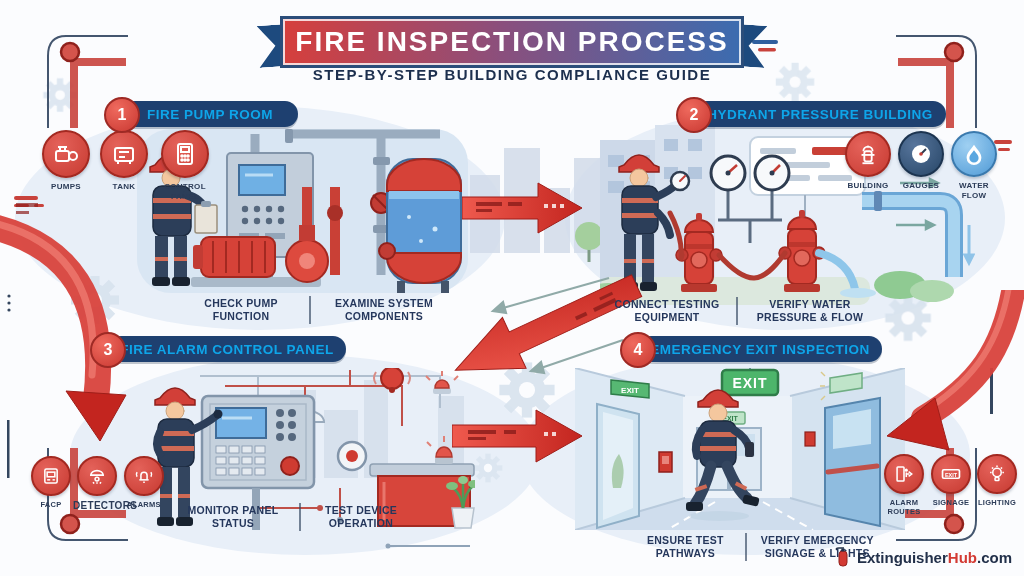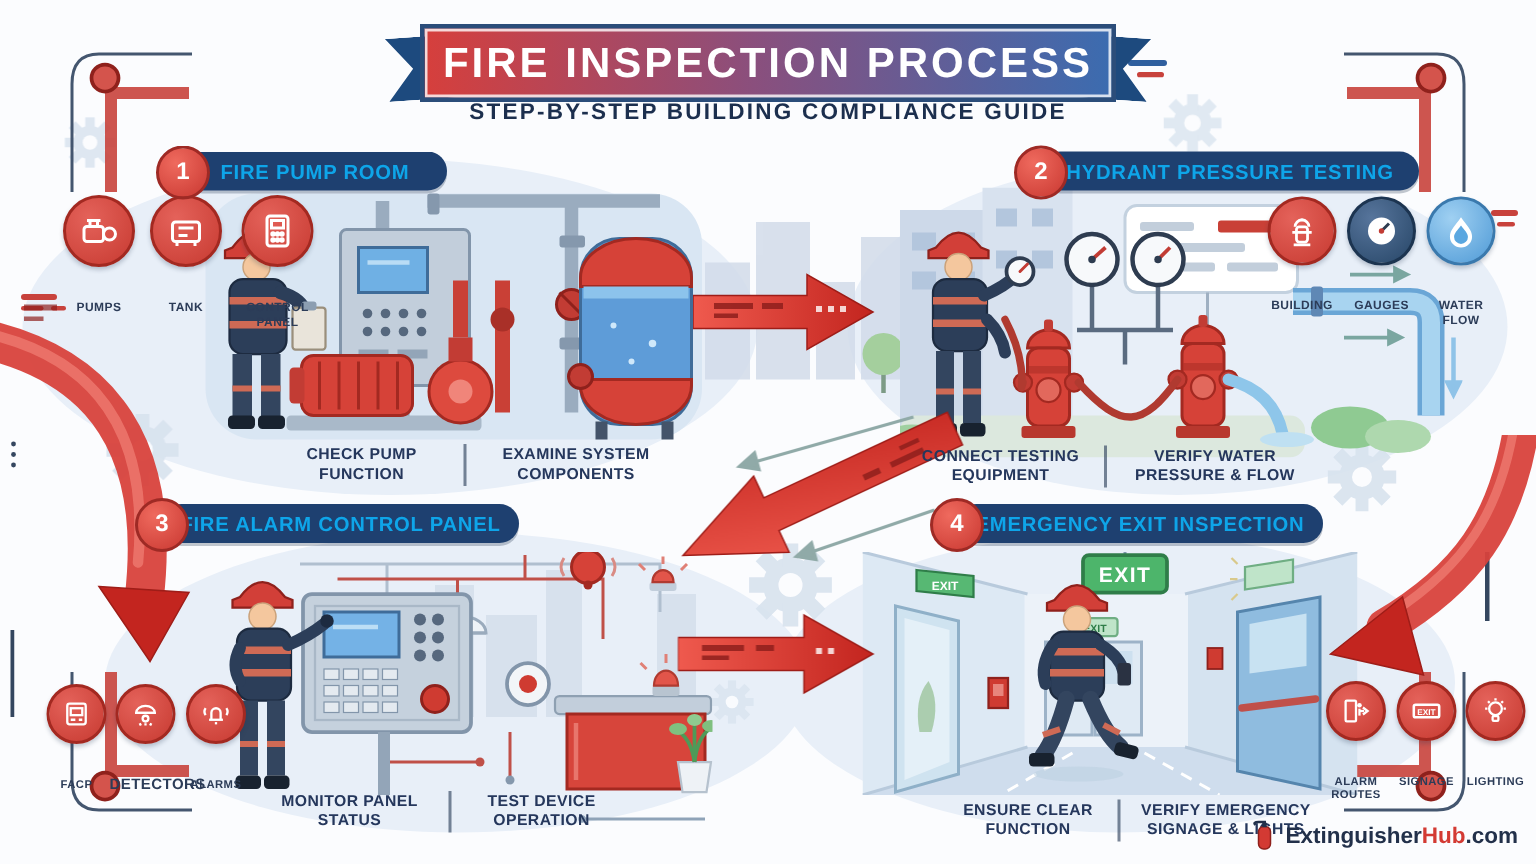--- a/index.html
+++ b/index.html
@@ -29,21 +29,21 @@
          border:2px solid #9e2a25;color:#fff;font-weight:bold;font-size:16px;
          display:flex;align-items:center;justify-content:center;z-index:2;}
   
   .icon-group{position:absolute;display:flex;}
   .icon-item{display:flex;flex-direction:column;align-items:center;}
   .icon-circle{border-radius:50%;display:flex;align-items:center;justify-content:center;
                box-shadow:0 2px 3px rgba(30,50,80,.25);}
   .icon-circle.red{background:radial-gradient(circle at 35% 30%,#e4625a,#c73a31);border:2px solid #a32921;}
   .icon-circle.navy{background:radial-gradient(circle at 35% 30%,#57759c,#274667);border:2px solid #1c3document?;border:2px solid #1c3450;}
   .icon-circle.blue{background:radial-gradient(circle at 35% 30%,#9fd0f2,#4f9ad6);border:2px solid #3a79ad;}
-  .icon-label{margin-top:22px;font-size:8px;font-weight:bold;color:#2c3c58;
+  .icon-label{margin-top:4px;font-size:8px;font-weight:bold;color:#2c3c58;
               text-align:center;letter-spacing:.3px;line-height:1.2;}
   
   .captions{position:absolute;display:flex;align-items:center;justify-content:center;gap:10px;}
   .cap{text-align:center;font-size:10.5px;font-weight:bold;color:#25375c;
        line-height:1.25;letter-spacing:.3px;}
   .cap-div{width:2px;height:28px;background:#33455f;opacity:.65;}
   
   .brand{position:absolute;right:12px;bottom:8px;display:flex;align-items:center;gap:6px;
          font-size:15px;font-weight:bold;color:#22304a;}
   .brand .hub{color:#d33a33;}
@@ -667,21 +667,21 @@
   </svg>
 
   <div class="step-header" style="left:104px;top:101px;">
     <div class="pill" style="width:176px;">
         <span>FIRE PUMP ROOM</span>
       </div>
     <div class="badge">1</div>
   </div>
   <div class="step-header" style="left:676px;top:101px;">
     <div class="pill" style="width:252px;">
-        <span>HYDRANT PRESSURE TESTING</span>
+        <span>HYDRANT PRESSURE BUILDING</span>
       </div>
     <div class="badge">2</div>
   </div>
   <div class="step-header" style="left:90px;top:336px;">
     <div class="pill" style="width:238px;">
         <span>FIRE ALARM CONTROL PANEL</span>
       </div>
     <div class="badge">3</div>
   </div>
   <div class="step-header" style="left:620px;top:336px;">
@@ -847,27 +847,27 @@
   <div class="captions" style="left:183px;top:296px;width:264px;">
     <div class="cap" style="width:118px;">CHECK PUMP FUNCTION</div>
     <div class="cap-div"></div>
     <div class="cap" style="width:128px;">EXAMINE SYSTEM COMPONENTS</div>
   </div>
   <div class="captions" style="left:608px;top:297px;width:264px;">
     <div class="cap" style="width:118px;">CONNECT TESTING EQUIPMENT</div>
     <div class="cap-div"></div>
     <div class="cap" style="width:124px;">VERIFY WATER PRESSURE &amp; FLOW</div>
   </div>
-  <div class="captions" style="left:172px;top:527px;width:244px;">
+  <div class="captions" style="left:172px;top:503px;width:244px;">
     <div class="cap" style="width:112px;">MONITOR PANEL STATUS</div>
     <div class="cap-div"></div>
     <div class="cap" style="width:100px;">TEST DEVICE OPERATION</div>
   </div>
   <div class="captions" style="left:636px;top:533px;width:242px;">
-    <div class="cap" style="width:104px;">ENSURE CLEAR FUNCTION</div>
+    <div class="cap" style="width:104px;">ENSURE TEST PATHWAYS</div>
     <div class="cap-div"></div>
     <div class="cap" style="width:128px;">VERIFY EMERGENCY SIGNAGE &amp; LIGHTS</div>
   </div>
 
   <div class="brand">
     <svg width="17" height="22" viewBox="0 0 17 22">
       <path d="M3 4 Q1 2 5 2 L10 2" stroke="#22304a" stroke-width="1.6" fill="none"></path>
       <rect x="5" y="5" width="8" height="15" rx="3.5" fill="#d33a33" stroke="#8f211c" stroke-width="1"></rect>
       <rect x="7.5" y="2.5" width="3" height="3" fill="#22304a"></rect>
     </svg>

